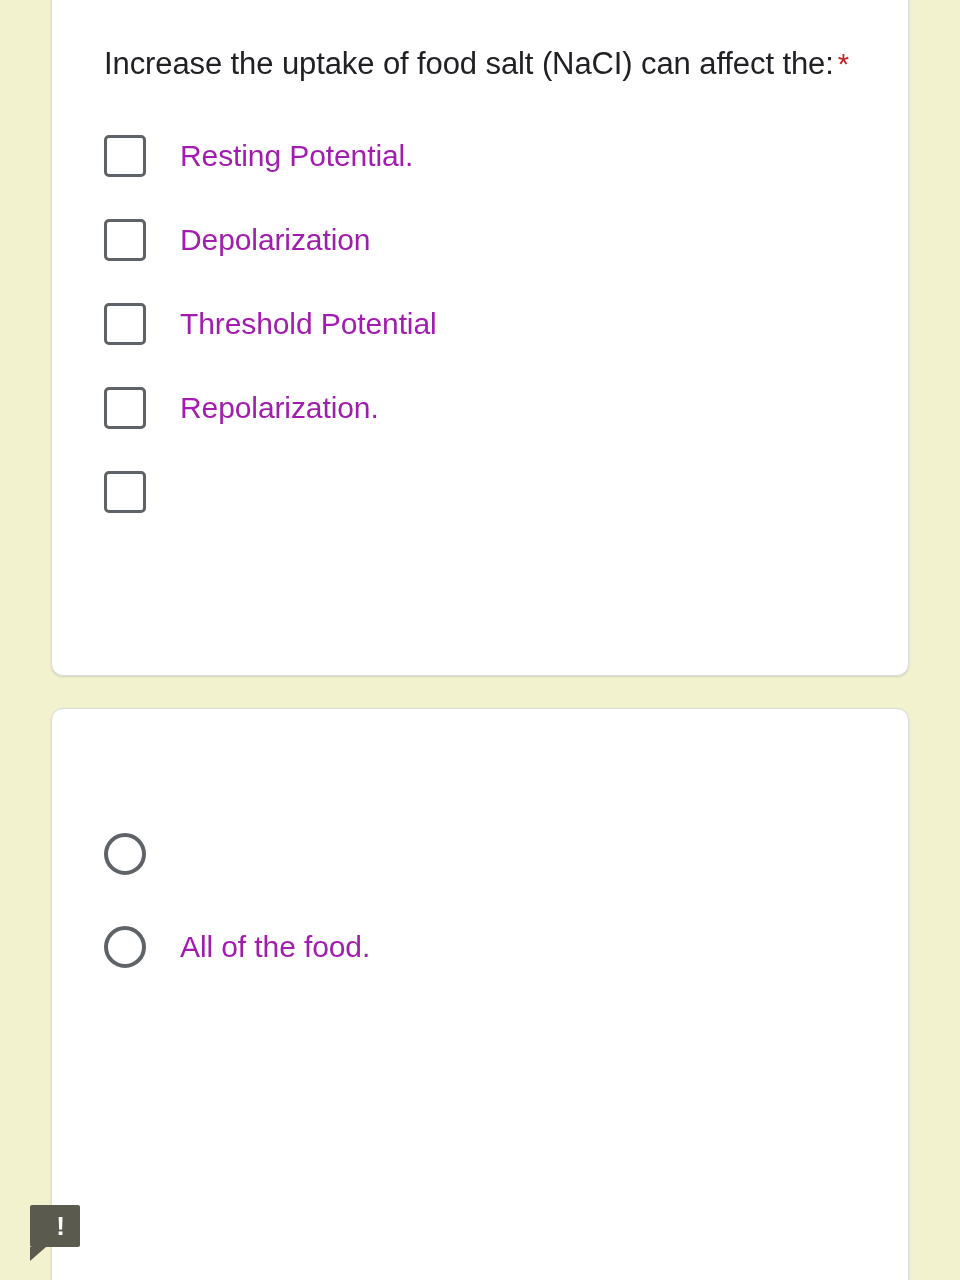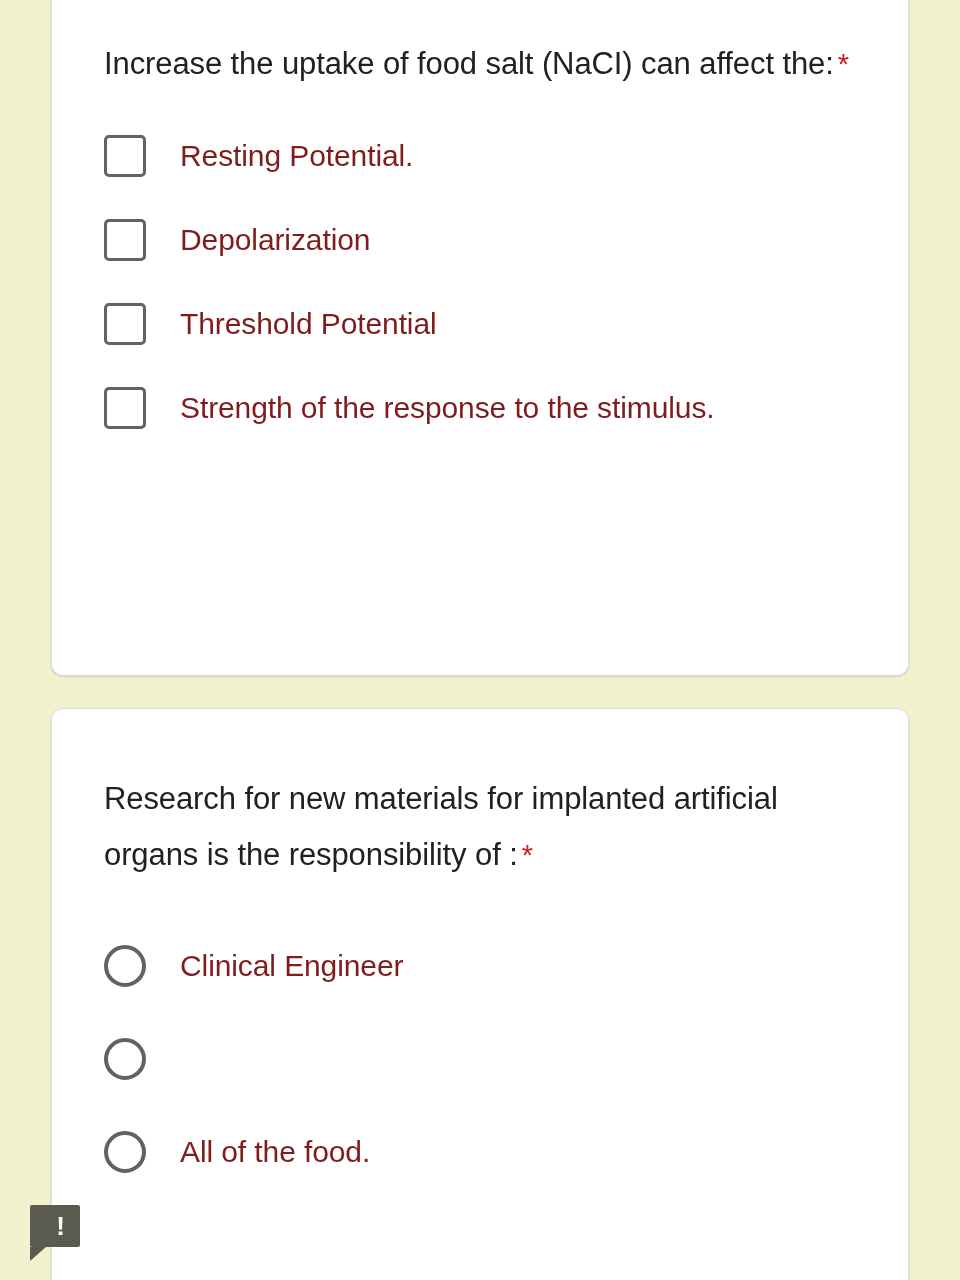--- a/index.html
+++ b/index.html
@@ -101,21 +101,21 @@
   }
   .control-box.radio {
     border-radius: 50%;
     border-width: 4px;
     border-color: #5f6368;
   }
 
   .option-label {
     font-size: 30px;
     line-height: 38px;
-    color: #7f1d1d;
+    color: #a21caf;
     letter-spacing: -0.1px;
     white-space: nowrap;
   }
 
   
   .alert-badge {
     position: absolute;
     left: 30px;
     top: 1205px;
     width: 50px;
@@ -171,37 +171,33 @@
         <li class="option-row">
           <span class="control-box checkbox"></span>
           <span class="option-label">Depolarization</span>
         </li>
         <li class="option-row">
           <span class="control-box checkbox"></span>
           <span class="option-label">Threshold Potential</span>
         </li>
         <li class="option-row">
           <span class="control-box checkbox"></span>
-          <span class="option-label">Strength of the response to the stimulus.</span>
+          <span class="option-label">Repolarization.</span>
+        </li>
+        <li class="option-row">
+          <span class="control-box checkbox"></span>
         </li>
       </ul>
     </div>
   </section>
 
   <section class="question-card" id="card-2">
     <div class="card-inner">
-      <div class="question-title">
-        <span>Research for new materials for implanted artificial organs is the responsibility of :</span><span class="required-asterisk">*</span>
-      </div>
 
       <ul class="options-list radio-list">
-        <li class="option-row">
-          <span class="control-box radio"></span>
-          <span class="option-label">Clinical Engineer</span>
-        </li>
         <li class="option-row">
           <span class="control-box radio"></span>
         </li>
         <li class="option-row">
           <span class="control-box radio"></span>
           <span class="option-label">All of the food.</span>
         </li>
       </ul>
     </div>
   </section>

